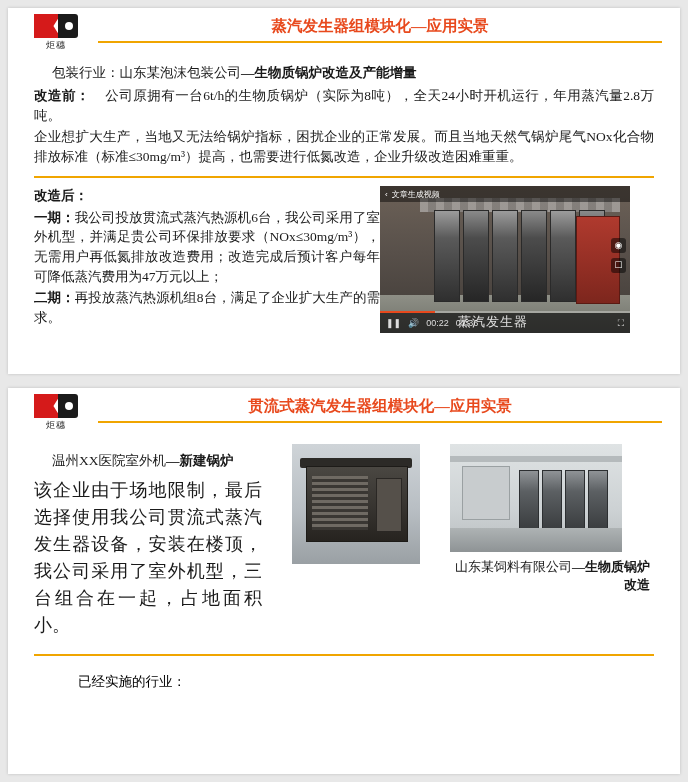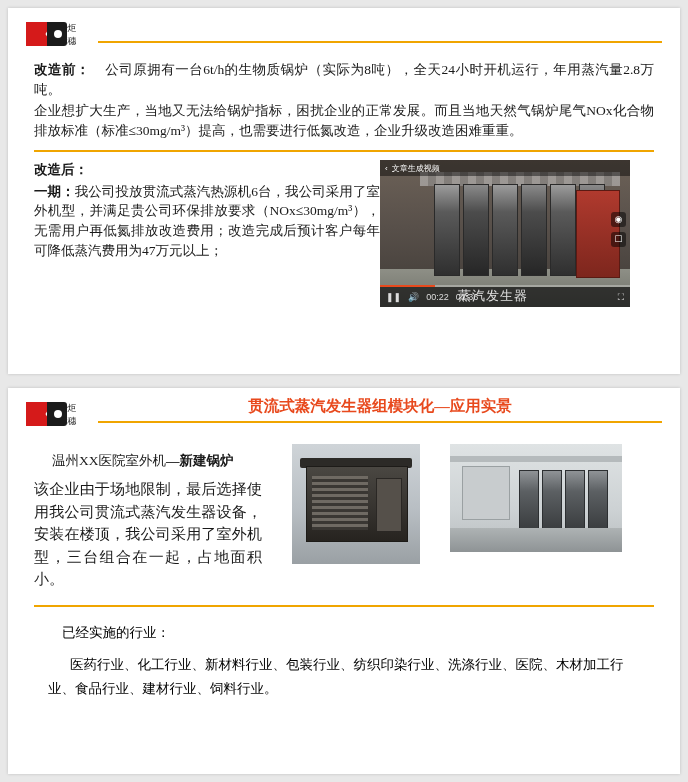--- a/index.html
+++ b/index.html
@@ -34,20 +34,21 @@
     position: relative;
     height: 46px;
   }
   .logo {
     position: absolute;
     left: 18px;
     top: 6px;
     width: 60px;
     height: 40px;
     display: flex;
+    flex-direction: column;
     align-items: center;
     justify-content: flex-start;
   }
   .logo-mark {
     position: relative;
     width: 44px;
     height: 24px;
   }
   .logo-mark .lm-red {
     position: absolute;
@@ -274,23 +275,24 @@
   }
   .s2-textcol {
     width: 228px;
     flex: none;
   }
   .s2-title {
     font-size: 13.5px;
     margin: 8px 0 8px 18px;
   }
   .s2-para {
-    font-size: 15px;
+    font-size: 18px;
     line-height: 1.5;
     text-align: justify;
+    font-family: Liberation Mono, monospace;
   }
   .photo-container {
     position: relative;
   }
   .photo {
     position: relative;
     overflow: hidden;
     background: #ddd;
   }
   .photo-cabin {
@@ -379,21 +381,21 @@
     font-size: 13px;
     margin-top: 6px;
     padding-right: 4px;
   }
   .s2-divider {
     height: 2px;
     background: #f0a500;
     margin: 14px 26px 0 26px;
   }
   .s2-footer {
-    padding: 14px 40px 0 40px;
+    padding: 14px 40px 0 56px;
     font-family: "Liberation Serif", serif;
     font-size: 13.5px;
     line-height: 1.8;
   }
   .s2-footer .ind-title { margin-left: 14px; }
   .s2-footer .ind-list { margin-top: 8px; text-indent: 22px; }
 </style>
 </head>
 <body>
 
@@ -403,38 +405,45 @@
 
     <div class="slide-header">
       <div class="logo">
         <div class="logo-mark">
           <span class="lm-red"></span>
           <span class="lm-black"></span>
           <span class="lm-dot"></span>
         </div>
         <div class="logo-text">炬穗</div>
       </div>
+      <div class="header-title">蒸汽发生器组模块化—应用实景</div>
       <div class="header-rule"></div>
     </div>
 
     <div class="s1-body">
+      <div class="s1-lead">
+        <span>包装行业：山东某泡沫包装公司</span><b>—生物质锅炉改造及产能增量</b>
+      </div>
 
       <div class="para">
         <span class="bold-label">改造前：</span>&nbsp;&nbsp;&nbsp;&nbsp;<span>公司原拥有一台6t/h的生物质锅炉（实际为8吨），全天24小时开机运行，年用蒸汽量2.8万吨。</span>
       </div>
 
       <div class="para">企业想扩大生产，当地又无法给锅炉指标，困扰企业的正常发展。而且当地天然气锅炉尾气NOx化合物排放标准（标准≤30mg/m³）提高，也需要进行低氮改造，企业升级改造困难重重。</div>
 
       <div class="divider-orange"></div>
 
       <div class="s1-two-col">
         <div class="s1-left">
           <div class="para bold-label">改造后：</div>
           <div class="para">
             <span class="bold-label">一期：</span><span>我公司投放贯流式蒸汽热源机6台，我公司采用了室外机型，并满足贵公司环保排放要求（NOx≤30mg/m³），无需用户再低氮排放改造费用；改造完成后预计客户每年可降低蒸汽费用为47万元以上；</span>
+          </div>
+          <div class="para">
+            <span class="bold-label">二期：</span><span>再投放蒸汽热源机组8台，满足了企业扩大生产的需求。</span>
           </div>
         </div>
 
         <div class="s1-right">
           <div class="video">
             <div class="vid-bg"></div>
             <div class="vid-pipes"></div>
             <div class="vid-floor"></div>
             <div class="vid-machines">
               <i></i>
@@ -513,25 +522,27 @@
             <span class="room-pipe"></span>
             <span class="room-panel"></span>
             <span class="room-units">
                 <i></i>
                 <i></i>
                 <i></i>
                 <i></i>
               </span>
             <span class="room-floor"></span>
           </div>
+          <div class="caption-right">
+            <span>山东某饲料有限公司</span><b>—生物质锅炉改造</b>
+          </div>
         </div>
       </div>
     </div>
 
     <div class="s2-divider"></div>
 
     <div class="s2-footer">
       <div class="ind-title">已经实施的行业：</div>
-      <div class="ind-list">医药行业、化工行业、新材料行业、包装行业、纺织印染行业、洗涤行业、医院、木材加工行业、食品行业、建材行业、饲料行业。</div>
     </div>
   </div>
 
 </div>
 
 </body></html>

